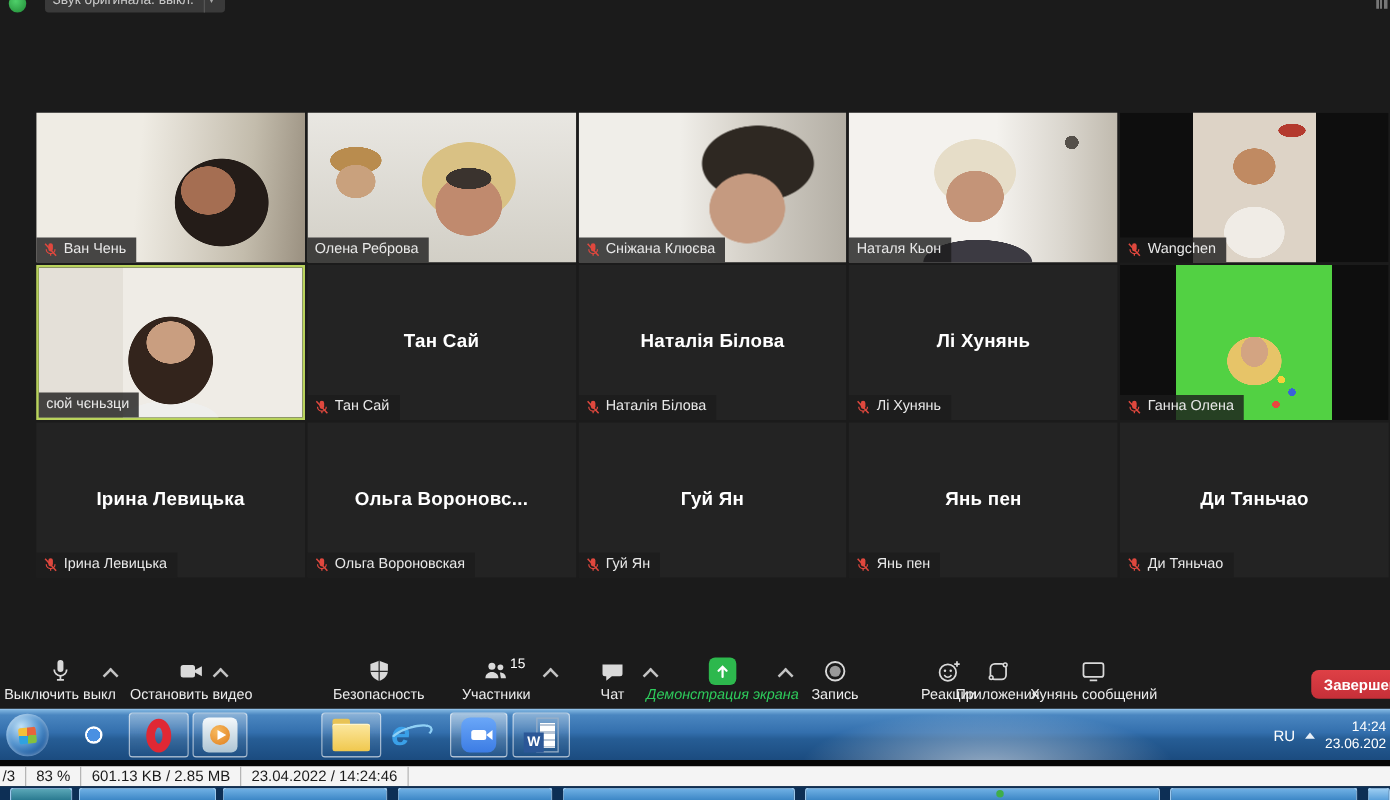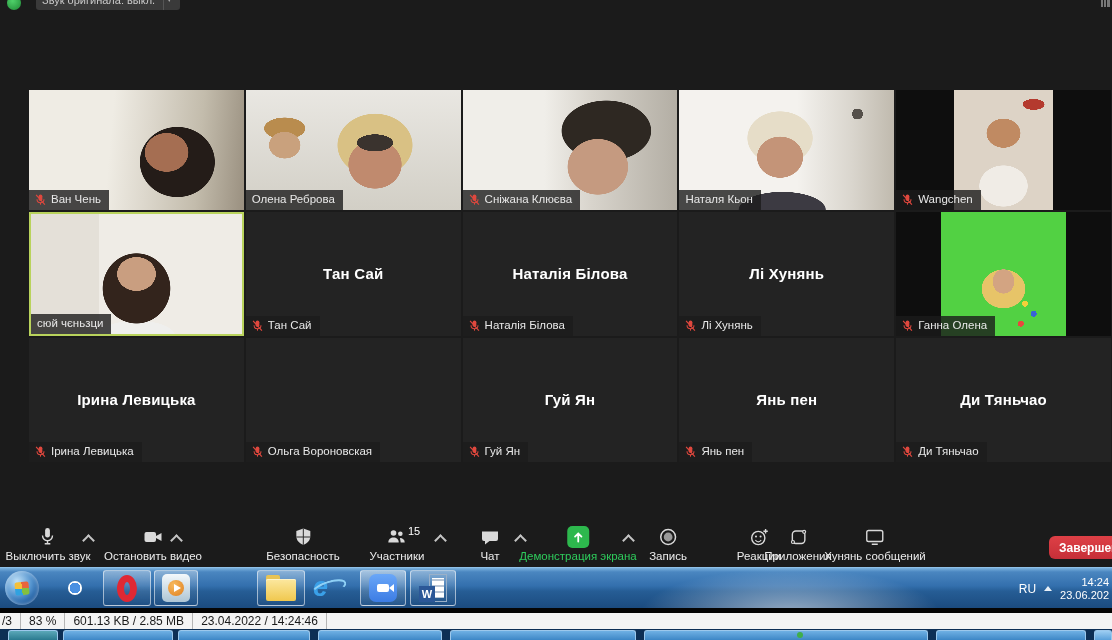--- a/index.html
+++ b/index.html
@@ -67,21 +67,21 @@
     radial-gradient(circle 5px at 58% 90%,#e8483e 0 60%,transparent 61%),
     radial-gradient(circle 5px at 64% 82%,#3a62d9 0 60%,transparent 61%),
     radial-gradient(circle 5px at 60% 74%,#f5d03a 0 60%,transparent 61%),
     linear-gradient(90deg,#0e0e0e 0 21%,#52d143 21% 79%,#0e0e0e 79%);}
 
   
   .toolbar{position:absolute;left:0;top:520px;width:1112px;height:47px;background:#1b1b1b;}
   .tb{position:absolute;top:5px;transform:translateX(-50%);text-align:center;white-space:nowrap;cursor:default;}
   .tb-ic{height:23px;display:flex;align-items:center;justify-content:center;}
   .tb-lb{font-size:11.5px;color:#ececec;margin-top:2px;}
-  .tb-lb.green{color:#2ecc5c;}
+  .tb-lb.green{color:#2ecc5c;font-style:italic;}
   .cnt{position:absolute;top:0;left:calc(50% + 11px);font-size:11px;color:#fff;}
   .chev{position:absolute;top:16px;width:7px;height:7px;border-top:2px solid #c4c4c4;border-left:2px solid #c4c4c4;
     transform:rotate(45deg);}
   .share-box{width:22px;height:22px;border-radius:5px;background:#2db84d;display:flex;align-items:center;justify-content:center;}
   .end{position:absolute;left:1049px;top:16px;width:72px;height:23px;border:none;border-radius:6px;
     background:linear-gradient(180deg,#de4046,#c62f38);color:#fff;font-size:12px;font-weight:bold;
     font-family:inherit;text-align:left;padding:0 0 0 10px;}
 
   
   .taskbar{position:absolute;left:0;top:567px;width:1112px;height:41px;
@@ -286,20 +286,21 @@
             <rect x="4" y="0.5" width="4" height="7.2" rx="2" fill="#e0483e"></rect>
             <path d="M2.2 5.8a3.8 3.8 0 0 0 7.6 0" fill="none" stroke="#e0483e" stroke-width="1.1"></path>
             <path d="M6 9.6v2" stroke="#e0483e" stroke-width="1.1"></path>
             <path d="M1.2 1l9.6 10.6" stroke="#e0483e" stroke-width="1.3"></path>
           </svg>
         <span>Ірина Левицька</span>
       </div>
     </div>
 
     <div class="tile t12">
+      <div class="cname">Ольга  Вороновс...</div>
       <div class="badge">
         <svg width="11" height="12" viewBox="0 0 12 13">
             <rect x="4" y="0.5" width="4" height="7.2" rx="2" fill="#e0483e"></rect>
             <path d="M2.2 5.8a3.8 3.8 0 0 0 7.6 0" fill="none" stroke="#e0483e" stroke-width="1.1"></path>
             <path d="M6 9.6v2" stroke="#e0483e" stroke-width="1.1"></path>
             <path d="M1.2 1l9.6 10.6" stroke="#e0483e" stroke-width="1.3"></path>
           </svg>
         <span>Ольга Вороновская</span>
       </div>
     </div>
@@ -348,21 +349,21 @@
   <div class="toolbar">
 
     <div class="tb" style="left:48px">
       <div class="tb-ic">
         <svg width="20" height="20" viewBox="0 0 20 20">
             <rect x="7.6" y="1" width="4.8" height="9.6" rx="2.4" fill="#d9d9d9"></rect>
             <path d="M5 8.6a5 5 0 0 0 10 0" fill="none" stroke="#d9d9d9" stroke-width="1.4"></path>
             <path d="M10 13.6v2.6M7.2 16.8h5.6" stroke="#d9d9d9" stroke-width="1.4" fill="none"></path>
           </svg>
       </div>
-      <div class="tb-lb">Выключить звук</div>
+      <div class="tb-lb">Выключить выкл</div>
     </div>
     <span class="chev" style="left:84px"></span>
 
     <div class="tb" style="left:153px">
       <div class="tb-ic">
         <svg width="21" height="20" viewBox="0 0 21 20">
             <rect x="1.5" y="5" width="11.5" height="10" rx="2" fill="#d9d9d9"></rect>
             <path d="M13 9l5.5-3v8L13 11z" fill="#d9d9d9"></path>
           </svg>
       </div>

